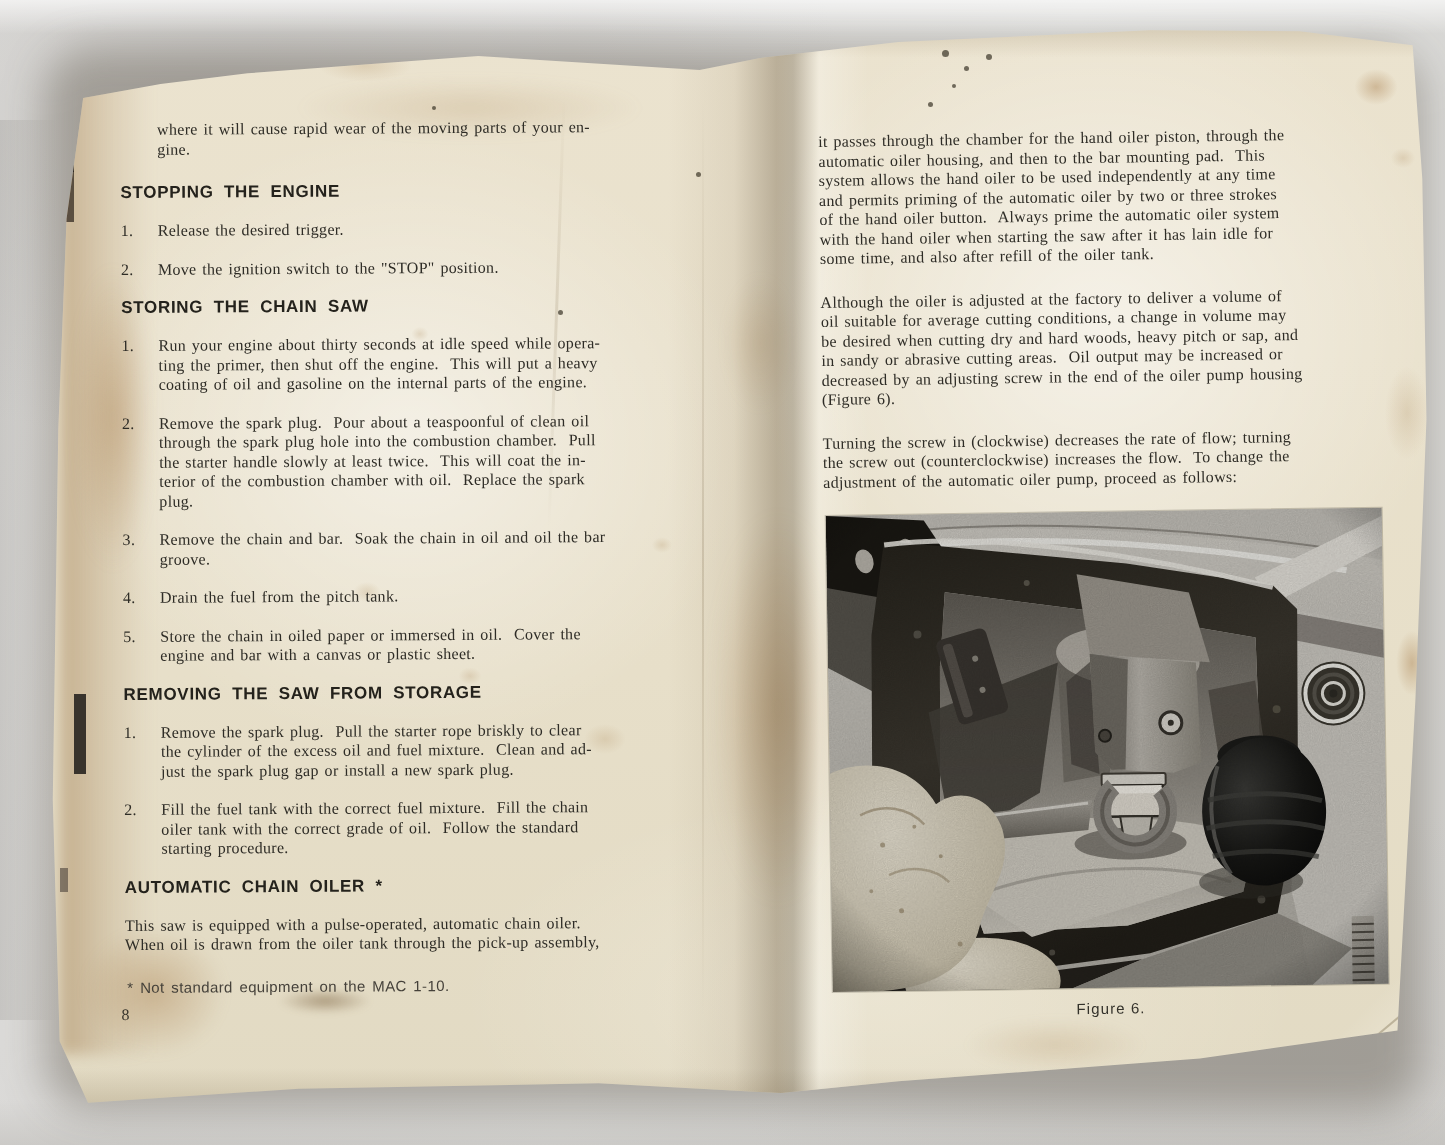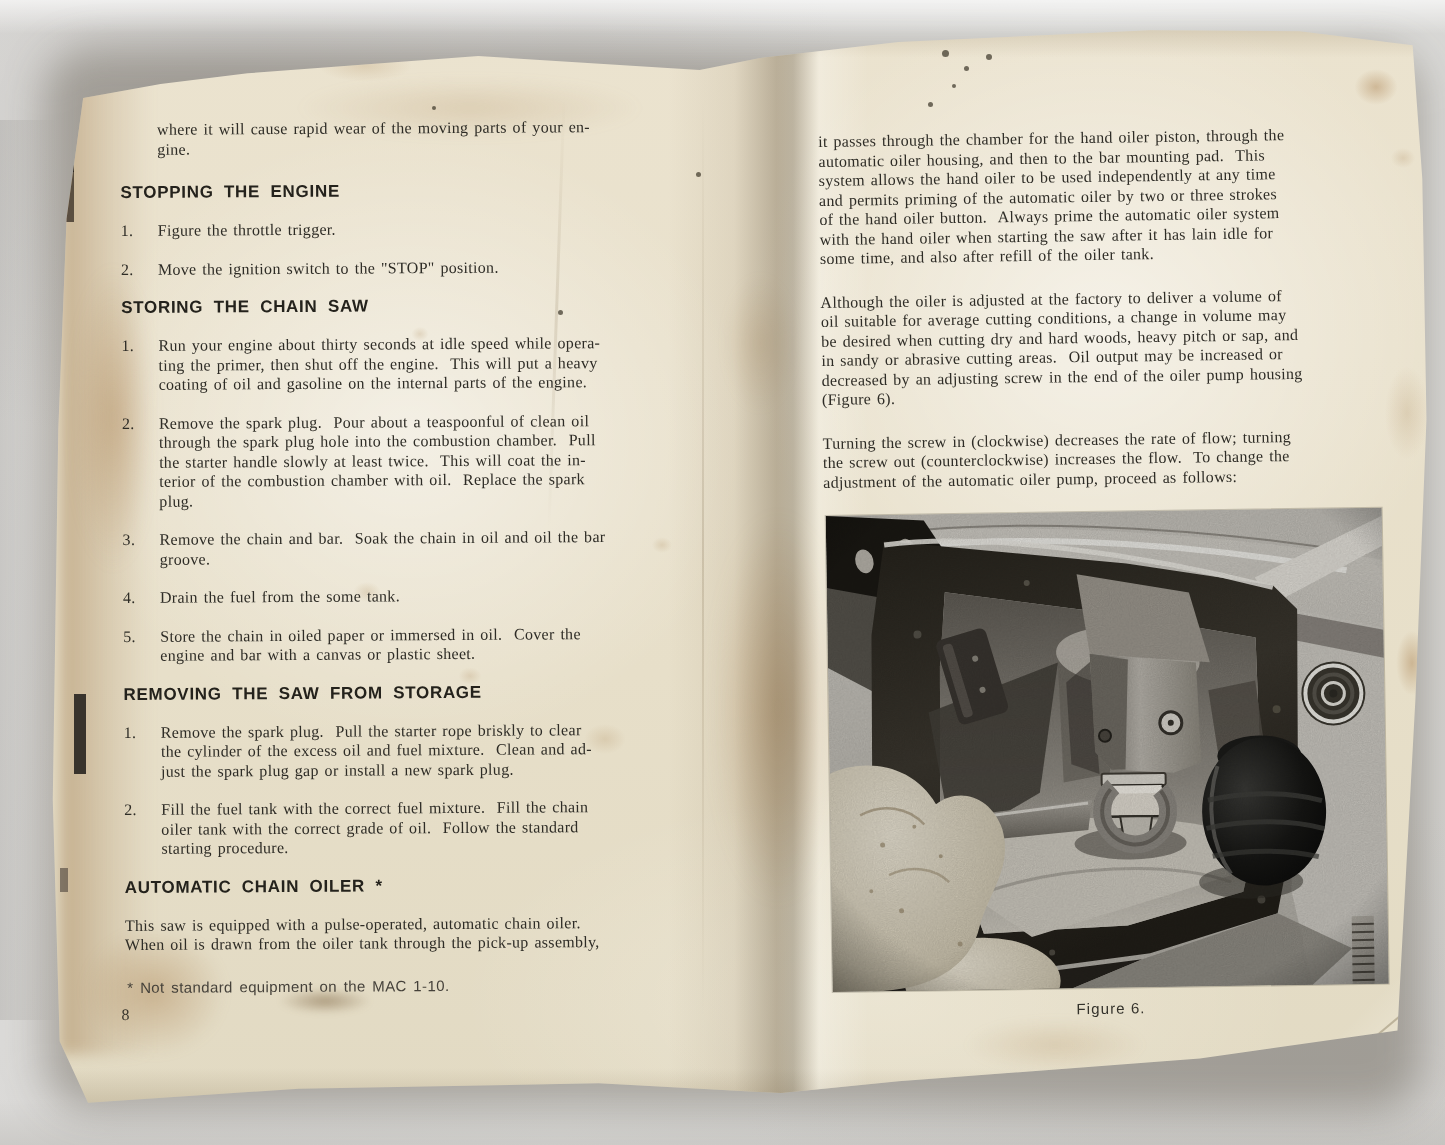--- a/index.html
+++ b/index.html
@@ -142,21 +142,21 @@
     <div class="crease crease-diag"></div>
     <div class="shade gutter"></div>
 
     <div class="col col-left">
       <p class="body indent">where it will cause rapid wear of the moving parts of your en-
 gine.</p>
 
       <h2 class="head">STOPPING THE ENGINE</h2>
       <div class="li">
         <span class="num">1.</span>
-        <span class="lt">Figure the throttle trigger.</span>
+        <span class="lt">Release the desired trigger.</span>
       </div>
       <div class="li">
         <span class="num">2.</span>
         <span class="lt">Move the ignition switch to the "STOP" position.</span>
       </div>
 
       <h2 class="head">STORING THE CHAIN SAW</h2>
       <div class="li">
         <span class="num">1.</span>
         <span class="lt">Run your engine about thirty seconds at idle speed while opera-
@@ -171,21 +171,21 @@
 terior of the combustion chamber with oil.  Replace the spark
 plug.</span>
       </div>
       <div class="li">
         <span class="num">3.</span>
         <span class="lt">Remove the chain and bar.  Soak the chain in oil and oil the bar
 groove.</span>
       </div>
       <div class="li">
         <span class="num">4.</span>
-        <span class="lt">Drain the fuel from the some tank.</span>
+        <span class="lt">Drain the fuel from the pitch tank.</span>
       </div>
       <div class="li">
         <span class="num">5.</span>
         <span class="lt">Store the chain in oiled paper or immersed in oil.  Cover the
 engine and bar with a canvas or plastic sheet.</span>
       </div>
 
       <h2 class="head">REMOVING THE SAW FROM STORAGE</h2>
       <div class="li">
         <span class="num">1.</span>

